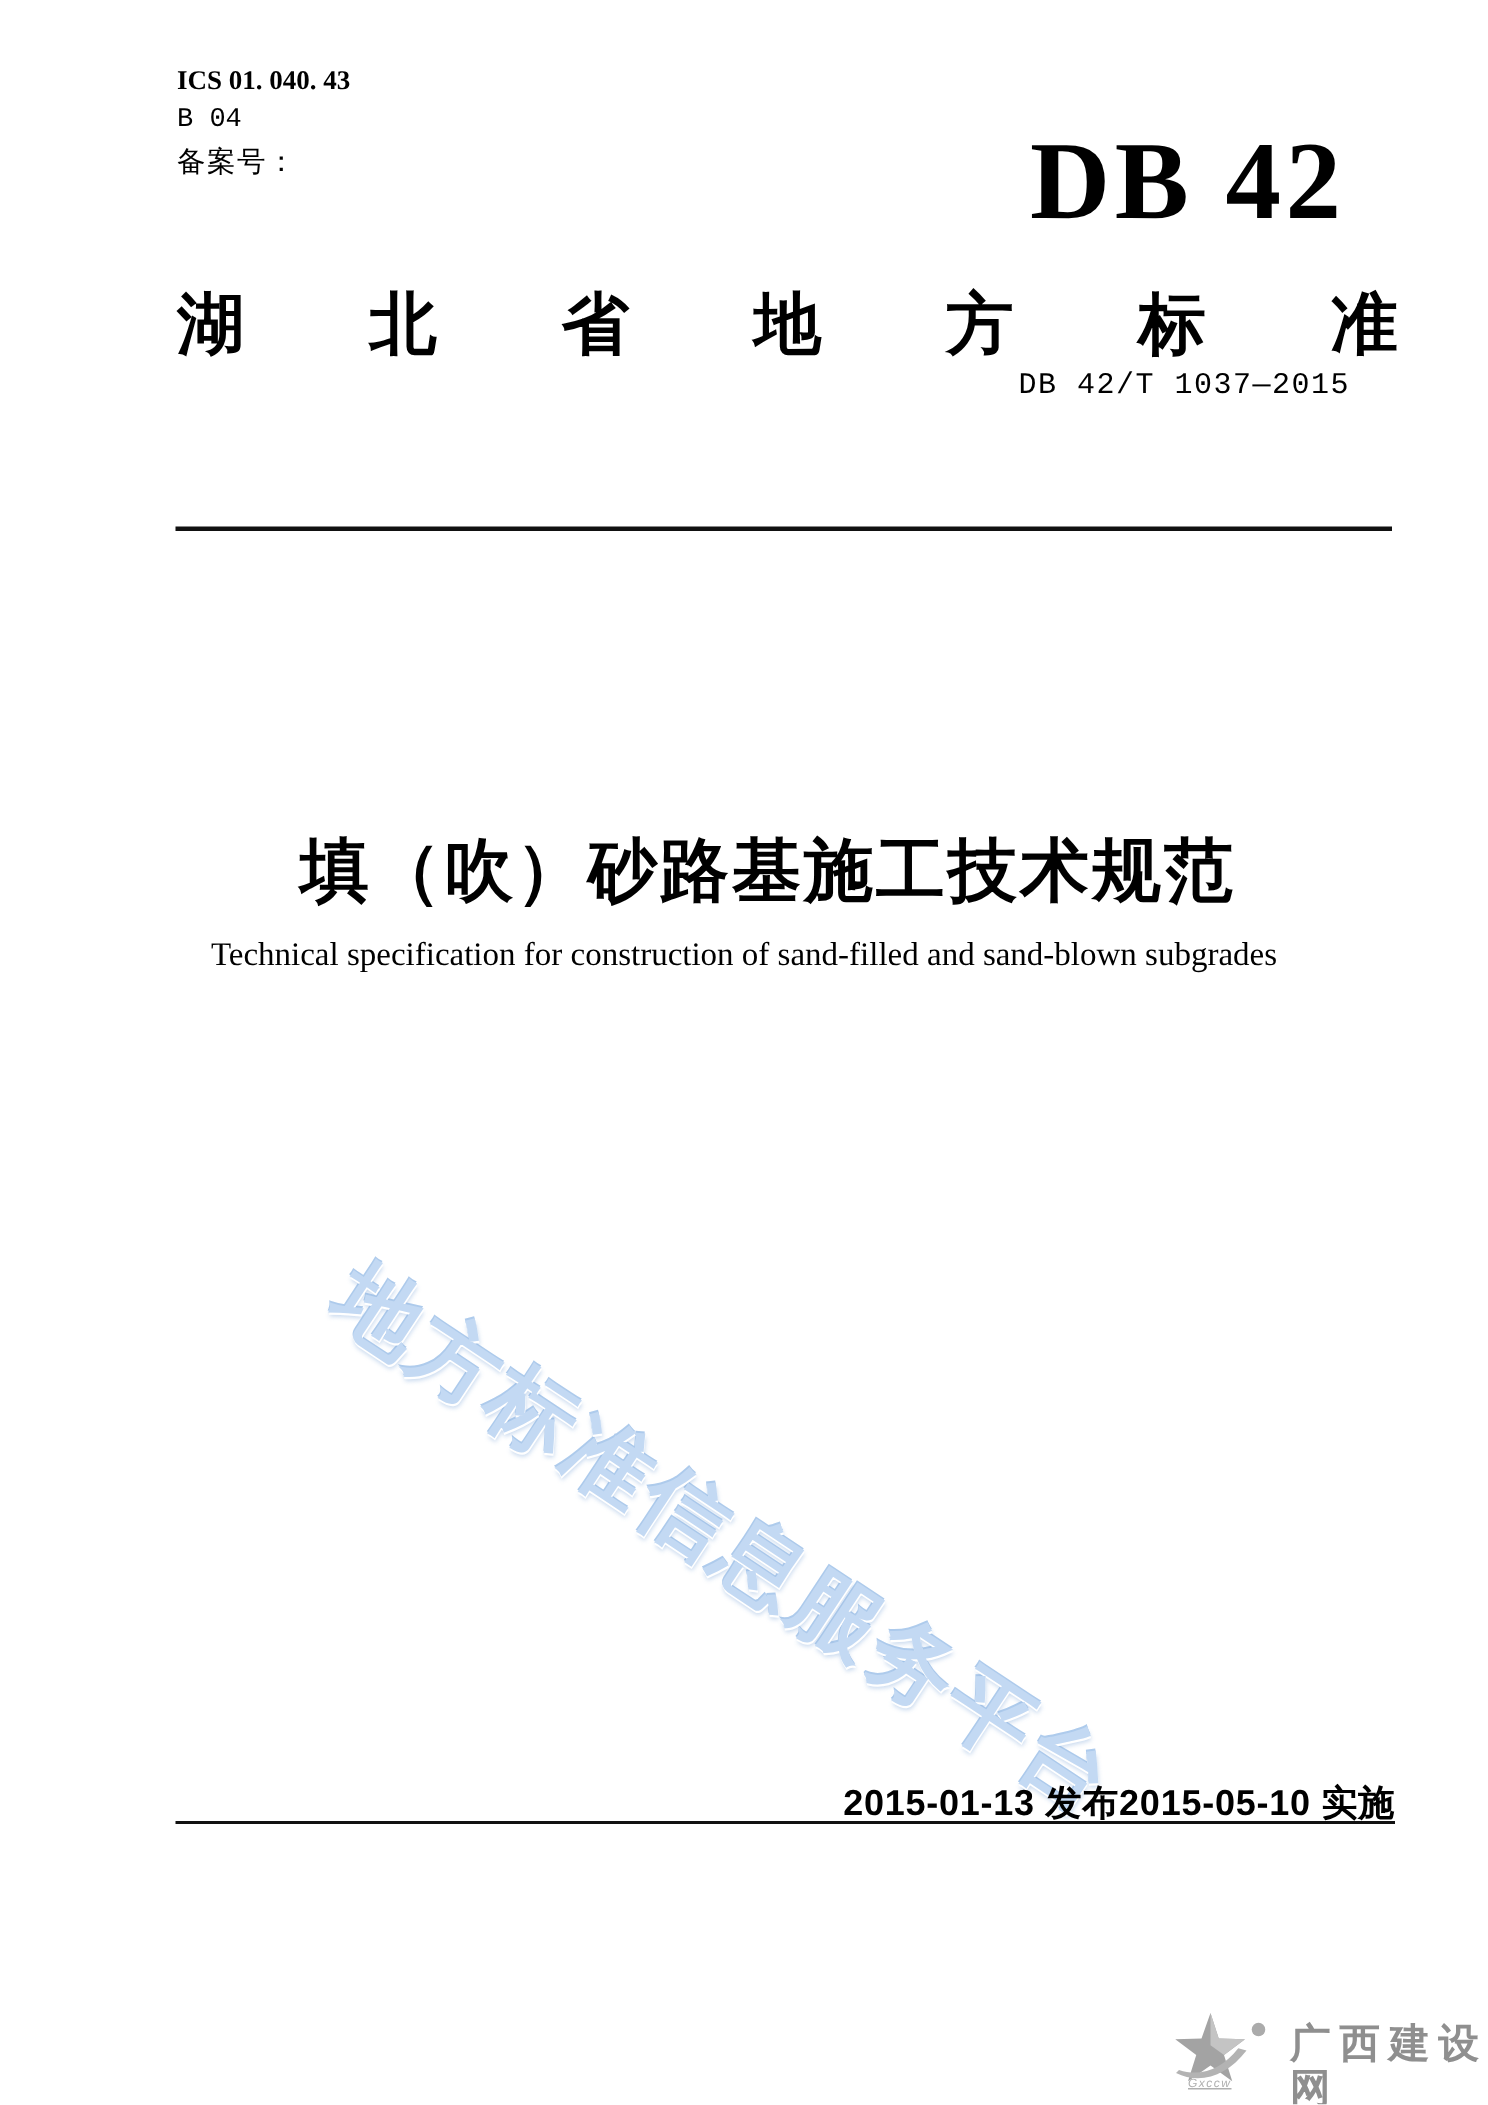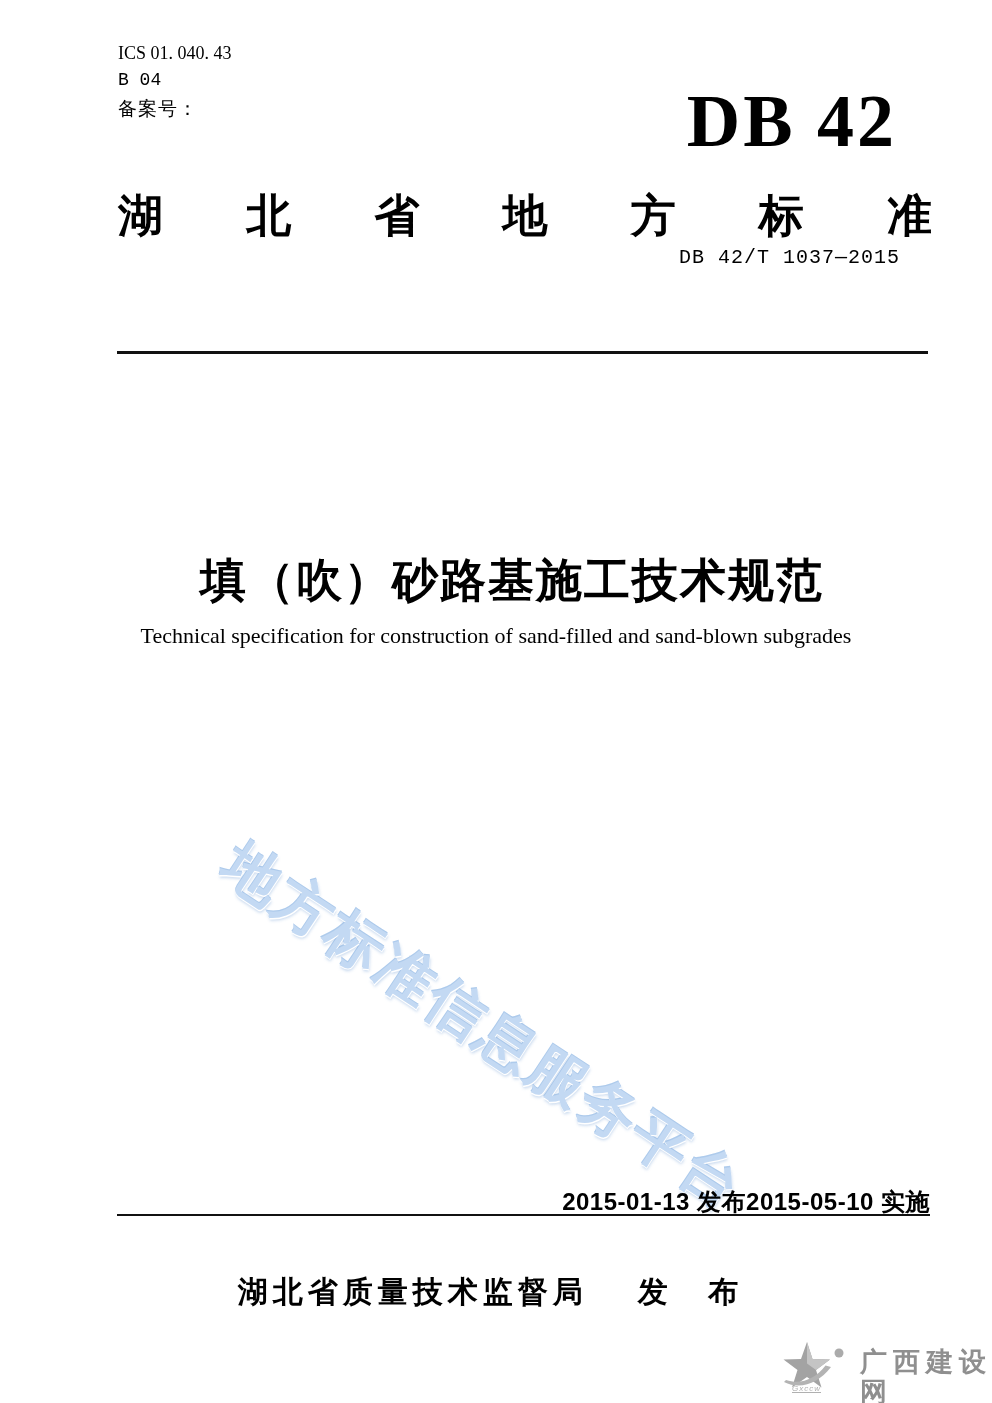--- a/index.html
+++ b/index.html
@@ -6,21 +6,21 @@
   .page{
     position:relative;
     width:992px;height:1403px;
     background:#ffffff;
     overflow:hidden;
     font-family:"Liberation Sans","DejaVu Sans",sans-serif;
     color:#000;
   }
   
   .meta{position:absolute;left:118px;top:44px;line-height:1;}
-  .meta .ics{font-family:"Liberation Serif","DejaVu Serif",serif;font-size:18px;margin-bottom:9px;}
+  .meta .ics{font-family:"Liberation Serif","DejaVu Serif",serif;font-size:18px;margin-bottom:9px;font-weight:bold;}
   .meta .cls{font-family:Liberation Mono, monospace;font-size:18px;margin-bottom:10px;}
   .meta .rec{font-size:19px;letter-spacing:1px;}
   
   .db-code{
     position:absolute;top:84px;right:95px;
     font-family:Liberation Serif, serif;
     font-weight:700;font-size:74px;line-height:1;letter-spacing:3px;
   }
   
   .standard-type{
@@ -111,23 +111,20 @@
 
   <div class="watermark">地方标准信息服务平台</div>
 
   <div class="dates-row">
     <span>2015-01-13 发布</span>
     <span>2015-05-10 实施</span>
   </div>
 
   <div class="rule-bottom"></div>
 
-  <div class="publisher-row">
-    <span class="publisher">湖北省质量技术监督局</span><span class="publish-label">发 布</span>
-  </div>
 
   <div class="site-logo">
     <div class="logo-mark">
       <svg width="84" height="60" viewBox="0 0 84 60" aria-hidden="true">
         <path d="M33 2 L38.5 19 L56 19.5 L42 30 L47.5 47.5 L33 37 L18 47.5 L23.5 30 L9.5 19.5 L27 19 Z" fill="#a3a3a3"></path>
         <path d="M33 2 L38.5 19 L56 19.5 L42 30 L33 23.5 Z" fill="#c4c4c4"></path>
         <path d="M10 42 C 26 50 44 44 57 27 L51.5 25.5 C 41 39 27 45 12 40 Z" fill="#b3b3b3"></path>
         <circle cx="65" cy="13" r="4.5" fill="#ababab"></circle>
       </svg>
       <span class="logo-signature">Gxccw</span>

